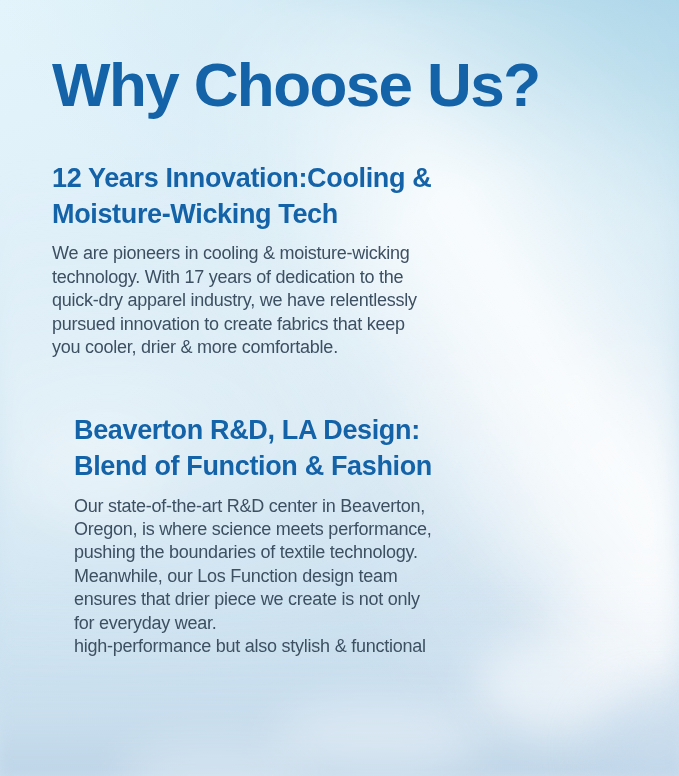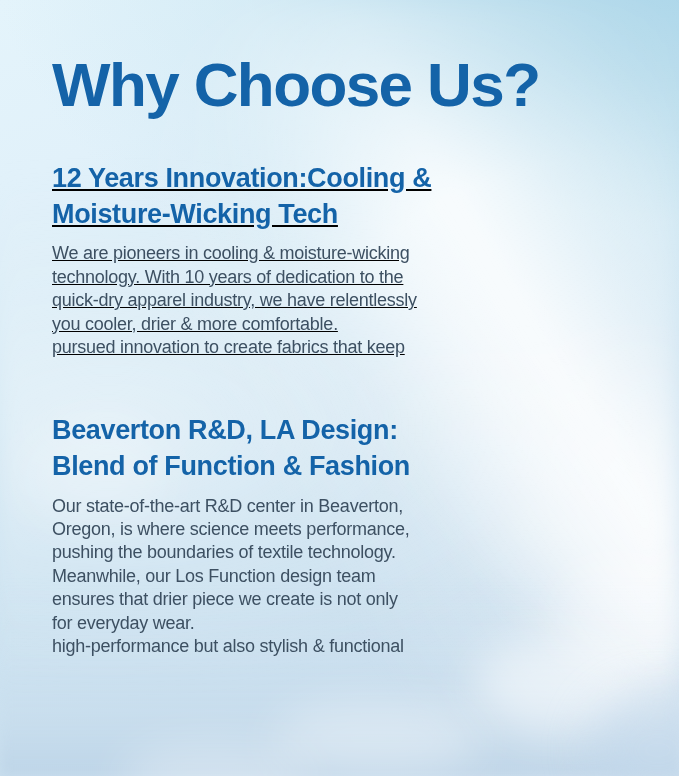--- a/index.html
+++ b/index.html
@@ -125,22 +125,22 @@
     line-height: 1.05;
     font-weight: 700;
     letter-spacing: -1.6px;
     color: #1463a8;
     white-space: nowrap;
   }
 
   .section {
     margin: 0;
   }
-  .section-innovation { padding-top: 44px; text-decoration: underline; }
-  .section-design     { padding-top: 54px; }
+  .section-innovation { padding-top: 44px; }
+  .section-design     { padding-top: 54px; margin-left: 22px; }
 
   .section-heading {
     margin: 0 0 10px 0;
     font-size: 27px;
     line-height: 1.32;
     font-weight: 700;
     letter-spacing: -0.35px;
     color: #1463a8;
   }
   .section-heading .hl {
@@ -183,24 +183,24 @@
 
     <h1 class="page-title">Why Choose Us?</h1>
 
     <div class="section section-innovation">
       <h2 class="section-heading">
         <span class="hl">12 Years Innovation:Cooling &amp;</span>
         <span class="hl">Moisture-Wicking Tech</span>
       </h2>
       <p class="section-body">
         <span class="bl">We are pioneers in cooling &amp; moisture-wicking</span>
-        <span class="bl">technology. With 10 years of dedication to the</span>
+        <span class="bl">technology. With 17 years of dedication to the</span>
         <span class="bl">quick-dry apparel industry, we have relentlessly</span>
+        <span class="bl">pursued innovation to create fabrics that keep</span>
         <span class="bl">you cooler, drier &amp; more comfortable.</span>
-        <span class="bl">pursued innovation to create fabrics that keep</span>
       </p>
     </div>
 
     <div class="section section-design">
       <h2 class="section-heading">
         <span class="hl">Beaverton R&amp;D, LA Design:</span>
         <span class="hl">Blend of Function &amp; Fashion</span>
       </h2>
       <p class="section-body">
         <span class="bl">Our state-of-the-art R&amp;D center in Beaverton,</span>

